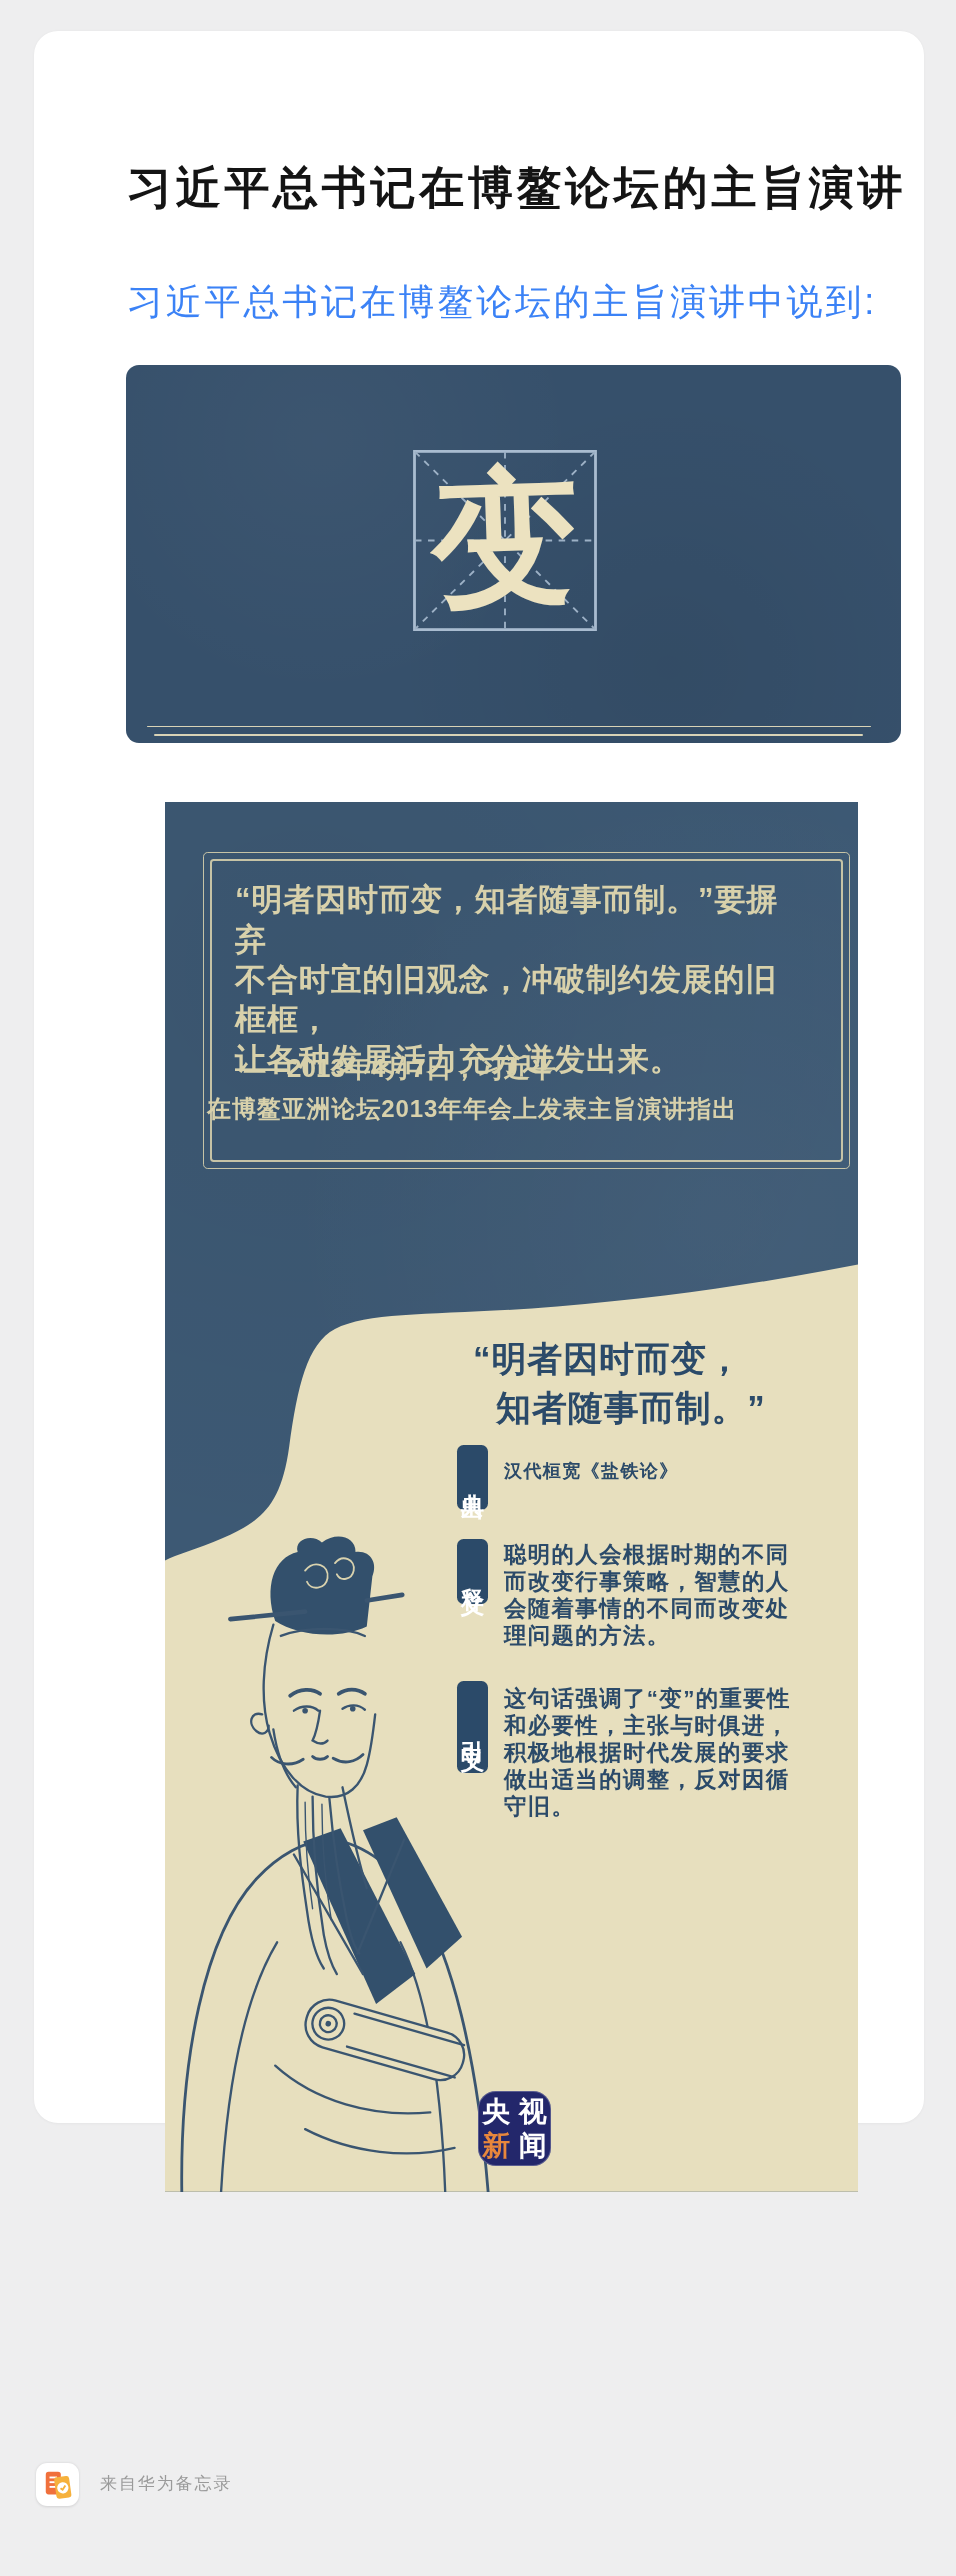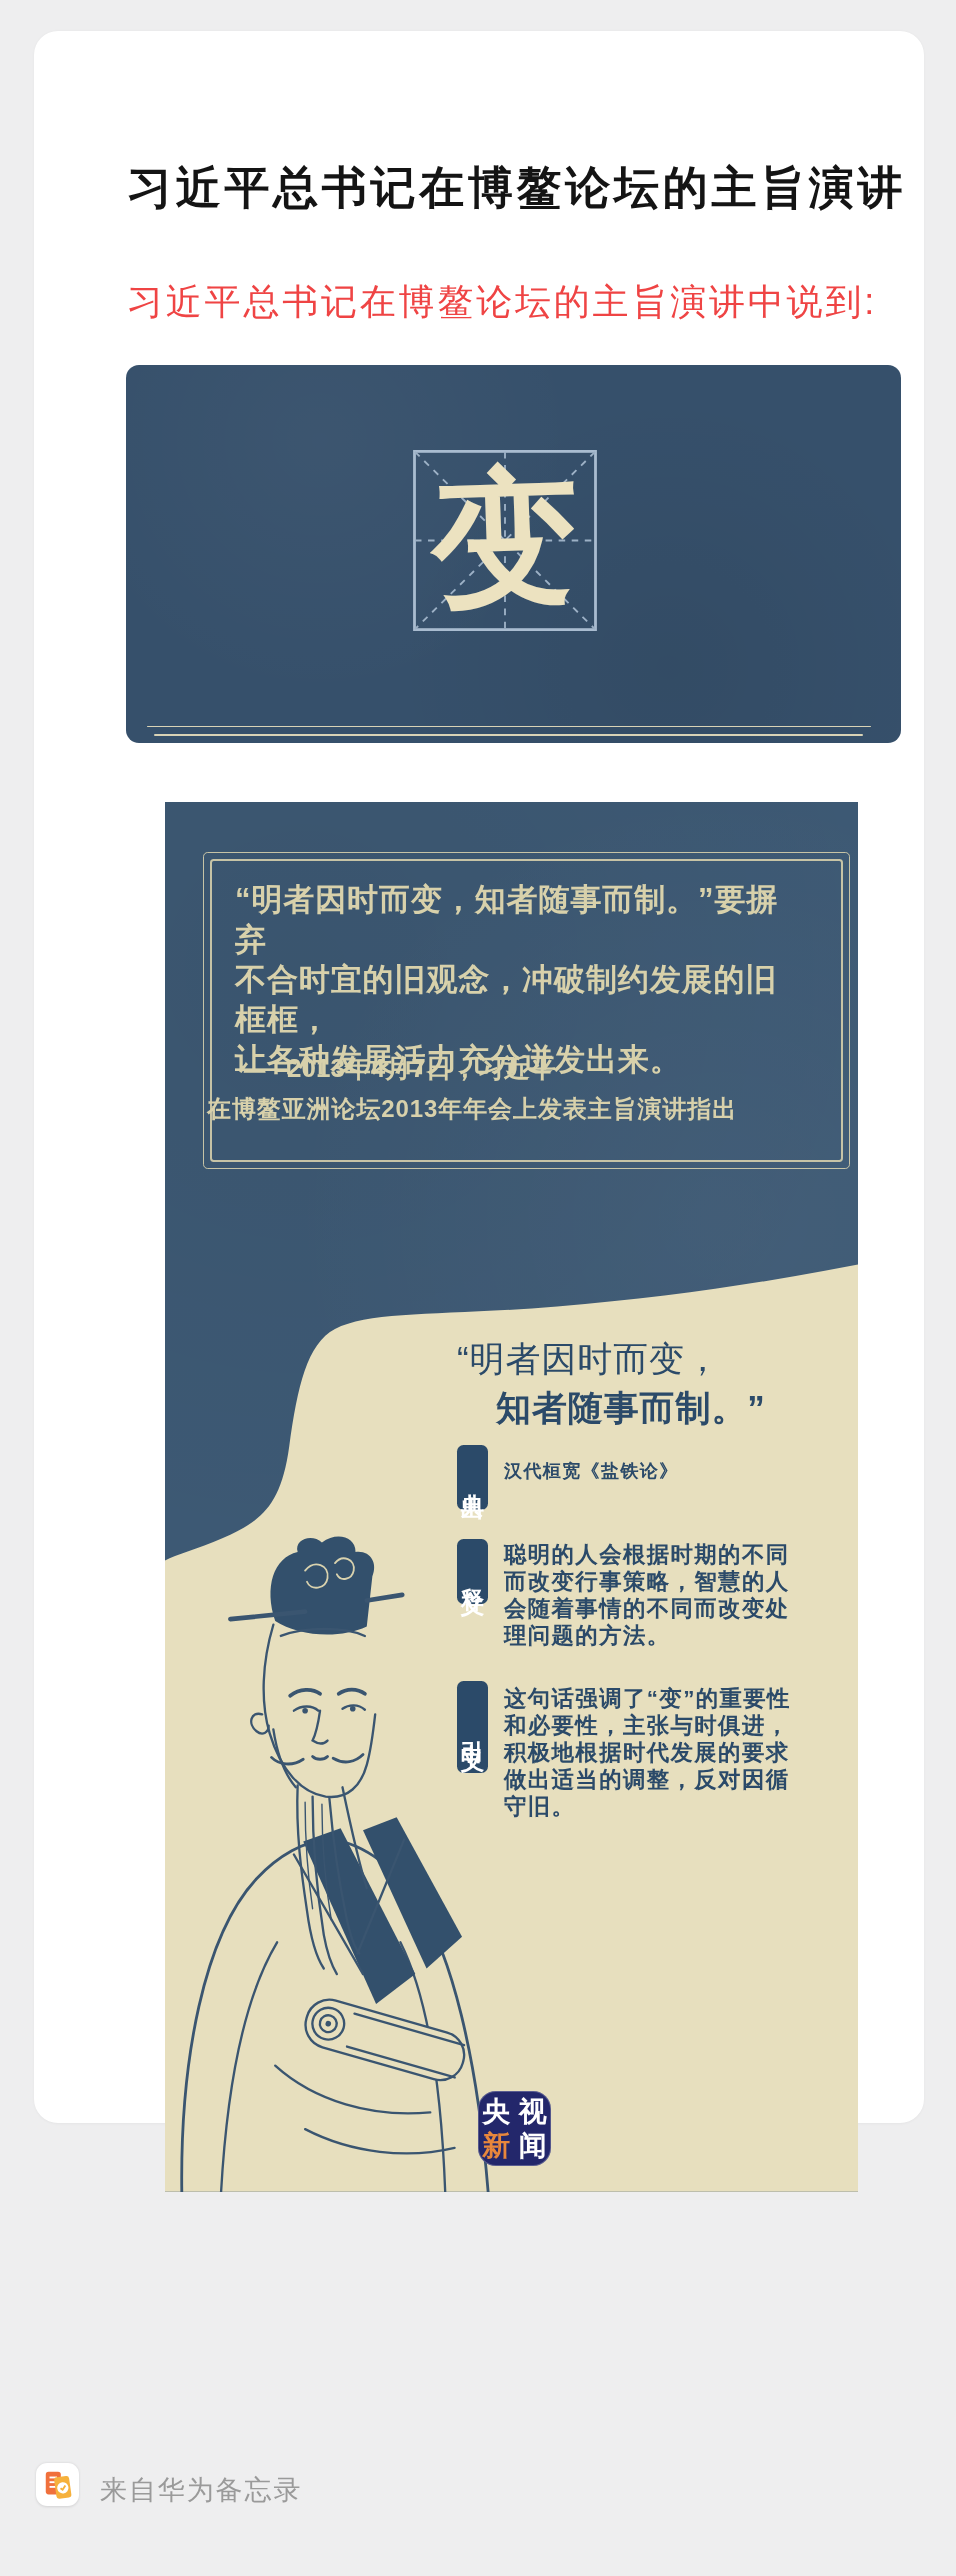--- a/index.html
+++ b/index.html
@@ -3,21 +3,21 @@
 <meta charset="utf-8">
 <style>
   html,body{margin:0;padding:0;}
   body{font-family:"Liberation Sans","DejaVu Sans",sans-serif;background:#eeeeef;}
   .page{position:relative;width:957px;height:2576px;background:#eeeeef;overflow:hidden;}
   .abs{position:absolute;}
 
   .card{left:34px;top:31px;width:890px;height:2092px;background:#ffffff;border-radius:24px;box-shadow:0 0.9px 2.8px rgba(0,0,0,0.04);}
 
   .note-title{left:93px;top:131px;width:804px;font-size:45px;font-weight:700;color:#141414;letter-spacing:3.7px;line-height:52px;}
-  .note-subtitle{left:93px;top:250px;width:804px;font-size:36px;font-weight:400;color:#ef4444;letter-spacing:2.8px;line-height:41px;}
+  .note-subtitle{left:93px;top:250px;width:804px;font-size:36px;font-weight:400;color:#3b82f6;letter-spacing:2.8px;line-height:41px;}
 
   
   .thumb1{left:92px;top:334px;width:775px;height:378px;background:#36506b;border-radius:13px;overflow:hidden;
           background-image:radial-gradient(circle at 25% 20%,rgba(255,255,255,0.03),transparent 40%),radial-gradient(circle at 70% 80%,rgba(0,0,0,0.06),transparent 45%);}
   .bian-box{left:287px;top:85px;width:184px;height:181px;}
   .bian-char{left:287px;top:85px;width:184px;height:181px;display:flex;align-items:center;justify-content:center;
              font-size:148px;font-weight:700;color:#ece2c0;font-family:"Liberation Serif","DejaVu Serif",serif;
              transform:rotate(-2deg);}
   .t1-frameline-a{left:20.6px;top:361px;width:724px;border-top:1.9px solid #d9d3b6;border-radius:1.9px;}
   .t1-frameline-b{left:28px;top:369px;width:709px;border-top:2.8px solid #d9d3b6;border-radius:1.9px;}
@@ -26,21 +26,21 @@
   .poster{left:131px;top:771px;width:693px;height:1390px;background:#3d5974;overflow:hidden;
           background-image:radial-gradient(circle at 20% 12%,rgba(0,0,0,0.05),transparent 45%),radial-gradient(circle at 80% 30%,rgba(255,255,255,0.03),transparent 40%);}
   .wave-svg{left:0;top:0;width:693px;height:1390px;}
 
   .q-frame-outer{left:38px;top:50px;width:645px;height:315px;border:1.9px solid rgba(214,207,172,0.9);border-radius:4.7px;}
   .q-frame-inner{left:5.6px;top:5.6px;right:5.6px;bottom:5.6px;position:absolute;border:2.8px solid rgba(214,207,172,0.9);border-radius:3.7px;}
   .q-text{left:70px;top:78px;width:561px;font-size:31px;line-height:40px;font-weight:600;color:#d8d1ab;letter-spacing:0.9px;}
   .q-attr1{left:70px;top:249px;width:547px;text-align:left;font-size:26px;font-weight:600;color:#d8d1ab;}
   .q-attr2{left:42px;top:291px;width:607px;font-size:24px;font-weight:600;color:#d8d1ab;letter-spacing:0.9px;}
 
-  .bigq1{left:292px;top:534px;width:336px;font-size:35px;font-weight:400;color:#2b4a69;letter-spacing:0.9px;}
+  .bigq1{left:308px;top:534px;width:336px;font-size:35px;font-weight:700;color:#2b4a69;letter-spacing:0.9px;}
   .bigq2{left:331px;top:583px;width:336px;font-size:35px;font-weight:700;color:#2b4a69;letter-spacing:0.9px;}
 
   .v-label{background:#2b4a69;color:#ffffff;border-radius:6.5px;writing-mode:vertical-rl;text-orientation:upright;
            display:flex;align-items:center;justify-content:center;font-weight:700;letter-spacing:2.8px;}
   .lab-dianchu{left:292px;top:643px;width:31px;height:65px;font-size:23.4px;}
   .lab-shiyi{left:292px;top:737px;width:31px;height:65px;font-size:23.4px;}
   .lab-yinshenyi{left:292px;top:879px;width:31px;height:92px;font-size:23.4px;}
 
   .sec-text{color:#2b4a69;font-weight:700;letter-spacing:1.4px;}
   .txt-dianchu{left:339px;top:657px;width:308px;font-size:18px;}
@@ -50,21 +50,21 @@
   .scholar{left:0;top:729px;width:411px;height:662px;}
 
   .cctv-logo{left:313px;top:1289px;width:73px;height:75px;background:#23276b;border-radius:18px;
              display:grid;grid-template-columns:1fr 1fr;align-content:center;justify-items:center;
              font-size:28px;font-weight:700;color:#ffffff;line-height:34px;box-shadow:inset 0 0 0 0.9px rgba(255,255,255,0.25);}
   .cctv-logo .orange{color:#e8873c;}
 
   
   .src-icon{left:36px;top:2463px;width:43px;height:43px;background:#ffffff;border-radius:11.2px;
             box-shadow:0 0.9px 2.8px rgba(0,0,0,0.12);display:flex;align-items:center;justify-content:center;}
-  .src-label{left:100px;top:2472px;font-size:27px;color:#9a9a9a;letter-spacing:1.9px;}
+  .src-label{left:100px;top:2472px;font-size:17px;color:#9a9a9a;letter-spacing:1.9px;}
 </style>
 </head>
 <body>
 
 <div class="page">
   <div class="abs card">
 
     <div class="abs note-title">习近平总书记在博鳌论坛的主旨演讲</div>
     <div class="abs note-subtitle">习近平总书记在博鳌论坛的主旨演讲中说到:</div>
 

